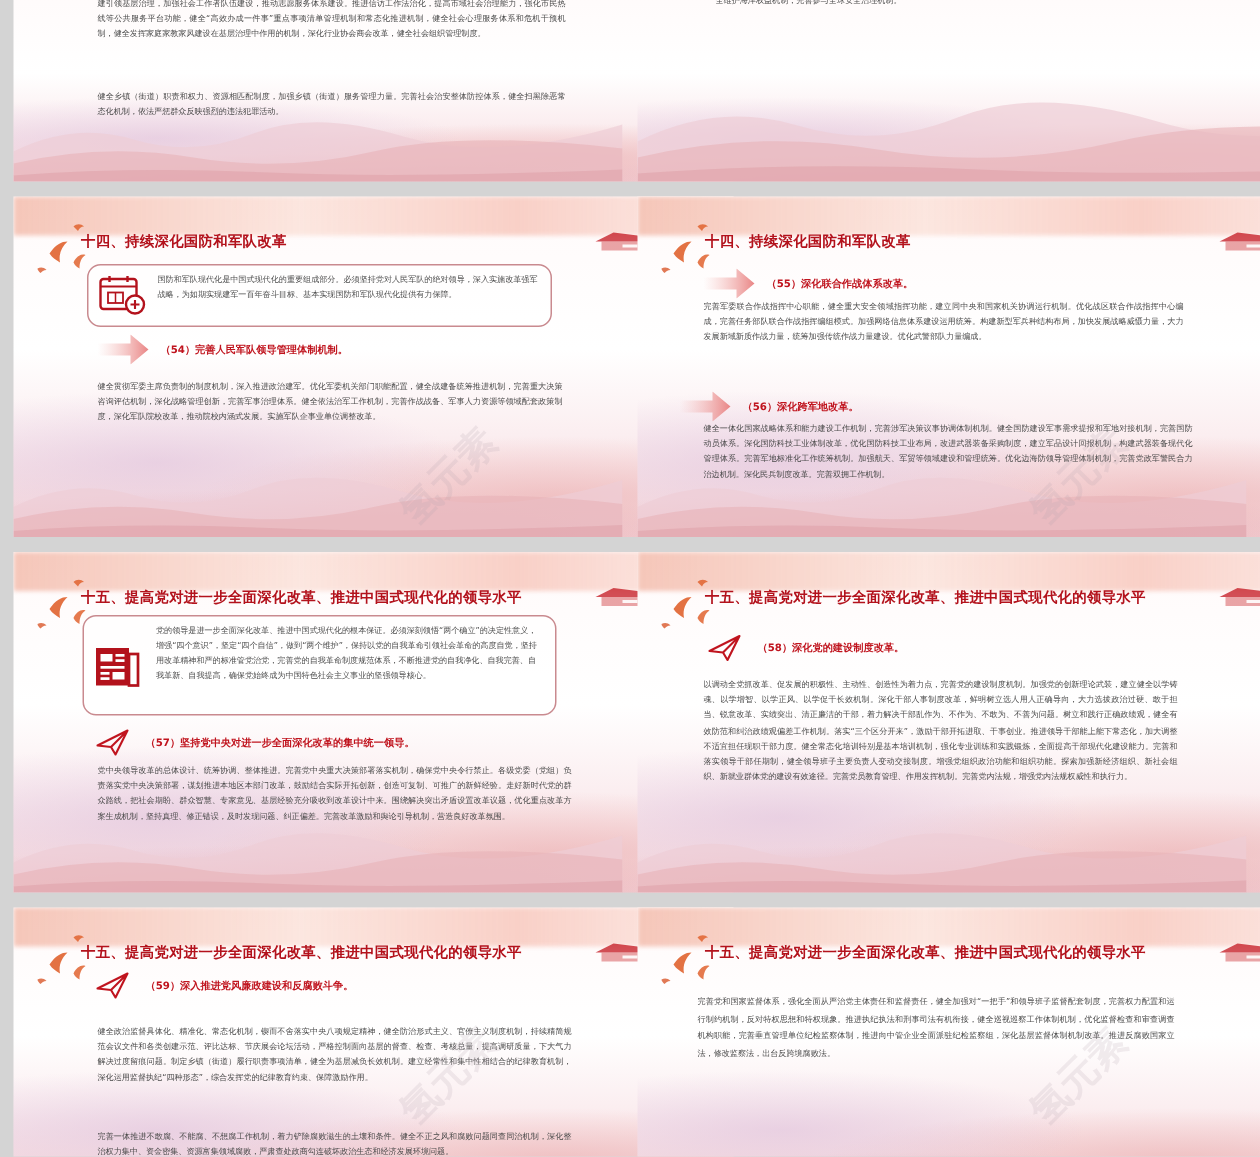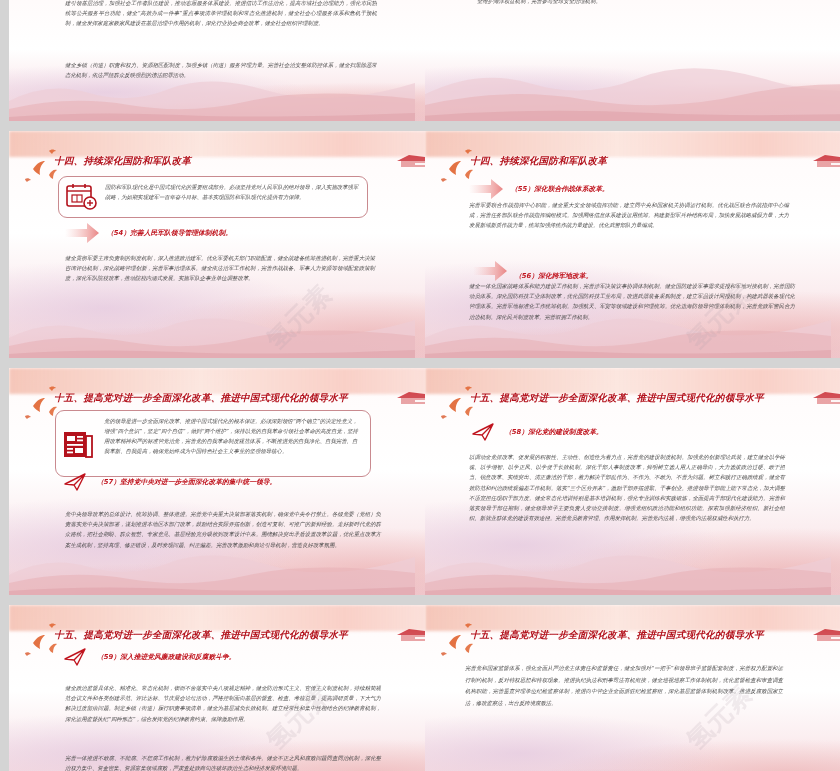--- a/index.html
+++ b/index.html
@@ -2,21 +2,21 @@
 <html><head>
 <meta charset="utf-8">
 <style>
   html,body{margin:0;padding:0;}
   body{width:840px;height:771px;background:#d4d4d4;position:relative;overflow:hidden;font-family:"DejaVu Sans","Liberation Sans",sans-serif;}
   .slide{position:absolute;width:480px;overflow:hidden;
     background:
       radial-gradient(ellipse 60% 30% at 20% 78%, rgba(220,190,220,0.55), transparent 70%),
       radial-gradient(ellipse 70% 25% at 75% 88%, rgba(235,170,170,0.55), transparent 70%),
       radial-gradient(ellipse 90% 20% at 40% 100%, rgba(225,150,160,0.55), transparent 70%),
-      linear-gradient(180deg,#fffafa 0%,#ffffff 45%,#fbeef0 70%,#f3d3d8 100%); font-style: italic;}
+      linear-gradient(180deg,#fffafa 0%,#ffffff 45%,#fbeef0 70%,#f3d3d8 100%);}
   .slide .topwash{position:absolute;left:0;top:0;right:0;height:26px;
     background:linear-gradient(90deg,rgba(240,170,150,0.65),rgba(248,205,190,0.45) 40%,rgba(245,180,165,0.6) 70%,rgba(250,215,205,0.4));
     filter:blur(1.5px);}
   .slide .mountains{position:absolute;left:0;right:0;bottom:0;height:60px;pointer-events:none;}
   .slide .pagenum{position:absolute;right:26px;bottom:13px;font-size:4px;color:#9a8a8f;}
   .birds{position:absolute;left:14px;top:14px;width:48px;height:40px;}
   .title{position:absolute;left:40px;top:24px;font-size:9.6px;font-weight:bold;color:#b3121c;white-space:nowrap;letter-spacing:0.2px;}
   .skyline{position:absolute;right:10px;top:18px;width:84px;height:22px;}
   .callout{position:absolute;left:52px;width:310px;border:1.2px solid #c98a8f;border-radius:9px;background:rgba(255,255,255,0.55);box-sizing:border-box;}
   .callout .ico{position:absolute;left:7px;top:50%;transform:translateY(-50%);}
@@ -132,21 +132,21 @@
           <linearGradient id="ag2" x1="0" x2="1">
             <stop offset="0" stop-color="#f4b9b6" stop-opacity="0"></stop>
             <stop offset="1" stop-color="#e98585"></stop>
           </linearGradient>
         </defs>
       <path d="M0 6 L22 6 L22 0 L34 10 L22 20 L22 14 L0 14 Z" fill="url(#ag2)"></path>
     </svg>
     <span>（55）深化联合作战体系改革。</span>
   </div>
   <p class="para" style="top:69px;left:44px;width:320px;">完善军委联合作战指挥中心职能，健全重大安全领域指挥功能，建立同中央和国家机关协调运行机制。优化战区联合作战指挥中心编成，完善任务部队联合作战指挥编组模式。加强网络信息体系建设运用统筹。构建新型军兵种结构布局，加快发展战略威慑力量，大力发展新域新质作战力量，统筹加强传统作战力量建设。优化武警部队力量编成。</p>
-  <div class="subhead" style="top:130px;left:48px;align-items:flex-end;">
+  <div class="subhead" style="top:130px;left:28px;">
     <svg class="arrow" viewBox="0 0 36 20">
       <defs>
           <linearGradient id="ag3" x1="0" x2="1">
             <stop offset="0" stop-color="#f4b9b6" stop-opacity="0"></stop>
             <stop offset="1" stop-color="#e98585"></stop>
           </linearGradient>
         </defs>
       <path d="M0 6 L22 6 L22 0 L34 10 L22 20 L22 14 L0 14 Z" fill="url(#ag3)"></path>
     </svg>
     <span>（56）深化跨军地改革。</span>
@@ -174,21 +174,21 @@
       <rect x="4" y="7" width="8" height="5" fill="#fff"></rect>
       <rect x="14" y="7" width="6" height="1.8" fill="#fff"></rect>
       <rect x="14" y="10.5" width="6" height="1.8" fill="#fff"></rect>
       <rect x="4" y="15" width="16" height="1.8" fill="#fff"></rect>
       <rect x="4" y="19" width="6" height="1.8" fill="#fff"></rect>
       <rect x="12" y="19" width="8" height="5" fill="#fff"></rect>
       <rect x="4" y="22.5" width="6" height="1.8" fill="#fff"></rect>
     </svg>
     <p style="padding-left:48px;">党的领导是进一步全面深化改革、推进中国式现代化的根本保证。必须深刻领悟“两个确立”的决定性意义，增强“四个意识”，坚定“四个自信”，做到“两个维护”，保持以党的自我革命引领社会革命的高度自觉，坚持用改革精神和严的标准管党治党，完善党的自我革命制度规范体系，不断推进党的自我净化、自我完善、自我革新、自我提高，确保党始终成为中国特色社会主义事业的坚强领导核心。</p>
   </div>
-  <div class="subhead" style="top:104px;left:54px;">
+  <div class="subhead" style="top:117px;left:54px;">
     <svg class="plane" viewBox="0 0 24 20">
       <path d="M2 12 L22 2 L14 18 L11 13 Z M11 13 L22 2" fill="none" stroke="#c0141e" stroke-width="1.4" stroke-linejoin="round"></path>
     </svg>
     <span>（57）坚持党中央对进一步全面深化改革的集中统一领导。</span>
   </div>
   <p class="para" style="top:141px;width:316px;">党中央领导改革的总体设计、统筹协调、整体推进。完善党中央重大决策部署落实机制，确保党中央令行禁止。各级党委（党组）负责落实党中央决策部署，谋划推进本地区本部门改革，鼓励结合实际开拓创新，创造可复制、可推广的新鲜经验。走好新时代党的群众路线，把社会期盼、群众智慧、专家意见、基层经验充分吸收到改革设计中来。围绕解决突出矛盾设置改革议题，优化重点改革方案生成机制，坚持真理、修正错误，及时发现问题、纠正偏差。完善改革激励和舆论引导机制，营造良好改革氛围。</p>
   <span class="pagenum">46</span>
 </div>
 
 <div class="slide" style="left:425px;top:368px;height:227px;">

